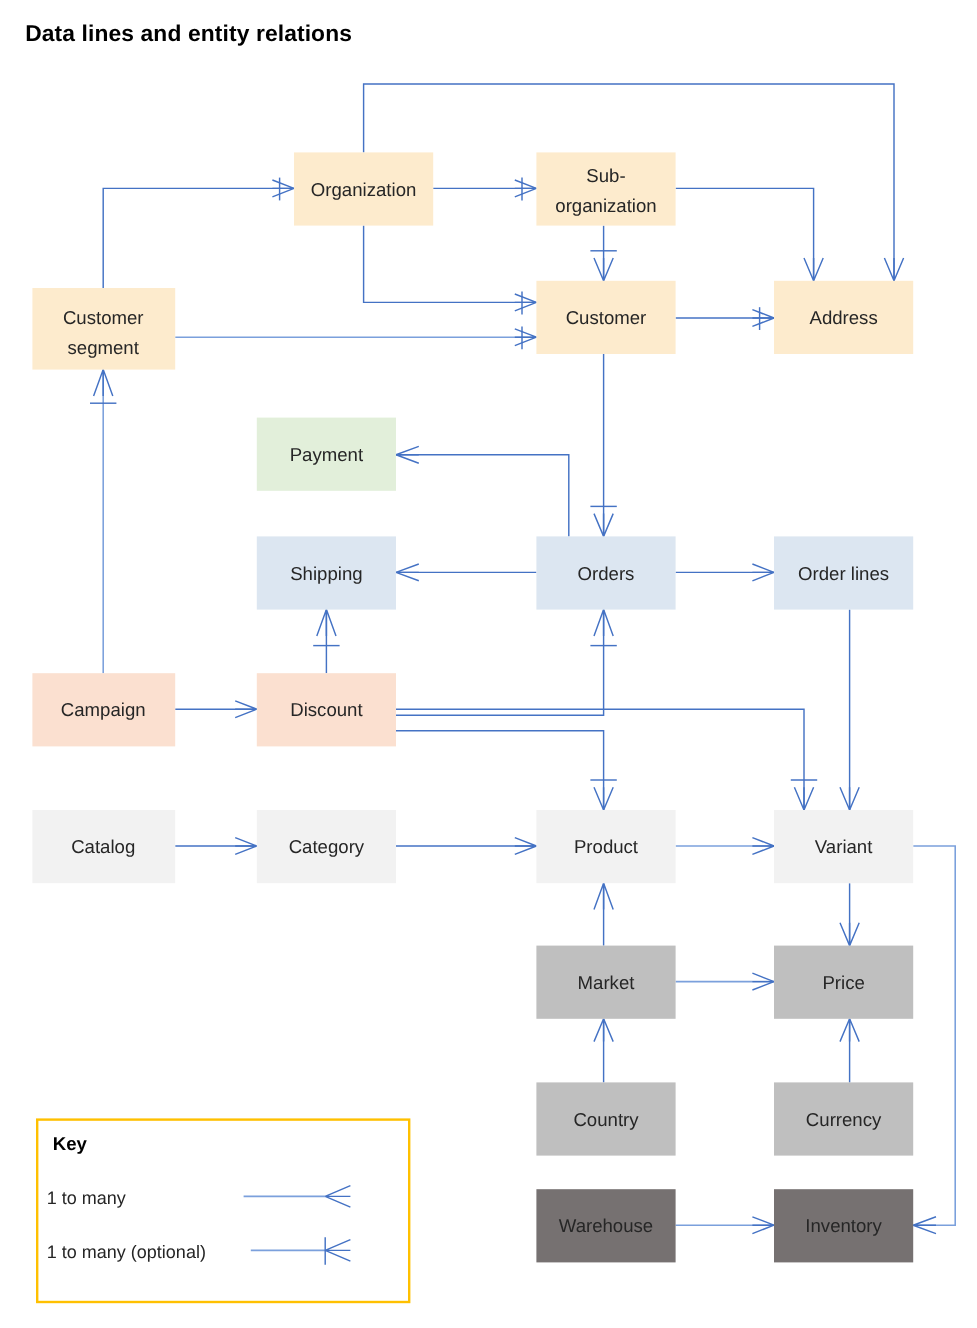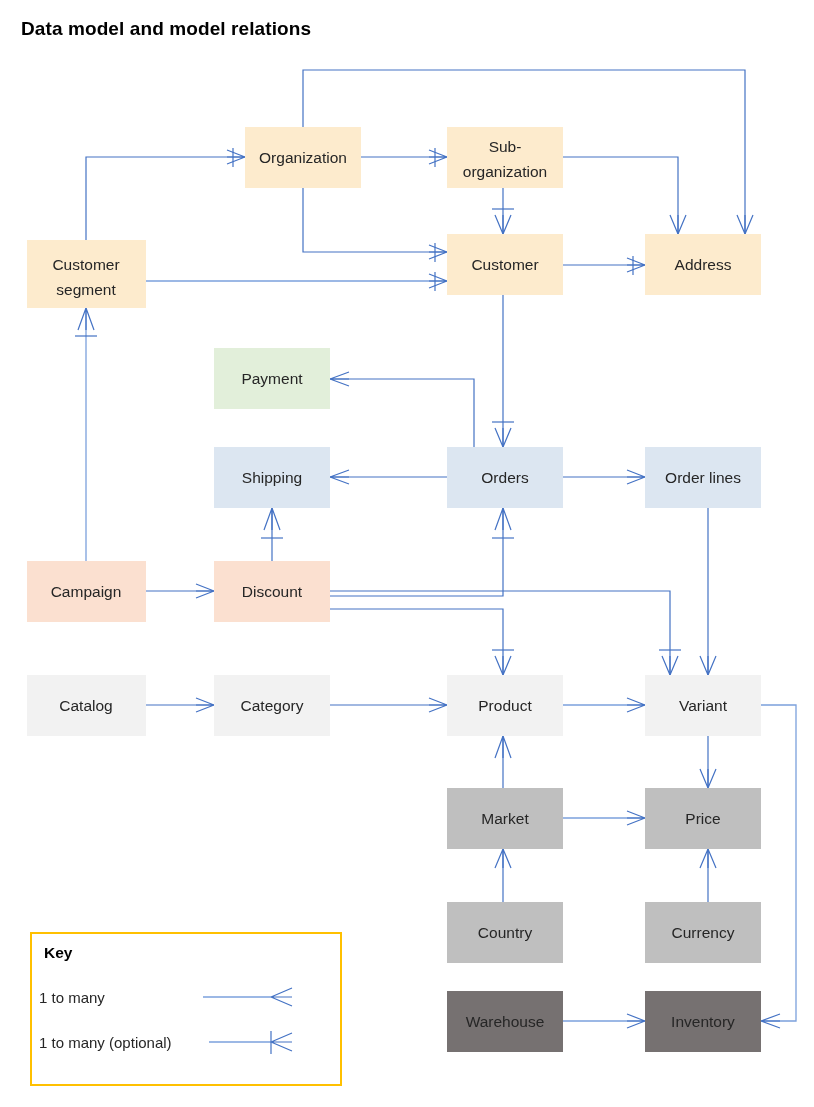--- a/index.html
+++ b/index.html
@@ -10,21 +10,21 @@
   .node rect{stroke:none;}
   .keybox{fill:#ffffff;stroke:#FFC000;stroke-width:2;}
   .keytitle{font-size:15.5px;font-weight:bold;fill:#000000;}
   .keylabel{font-size:15px;fill:#262626;}
   .ln{stroke:#4472C4;stroke-width:1.2;fill:none;}
   .ln2{stroke:#7BA0DC;stroke-width:1.3;fill:none;}
 </style>
 </head>
 <body>
 
-<div id="title">Data model and model relations</div>
+<div id="title">Data lines and entity relations</div>
 
 <svg id="canvas" viewBox="0 0 814 1107">
 
   <g>
 
     <path class="ln" d="M86,240 L86,157 L245,157"></path>
     <g>
       <path class="ln" d="M233,148 L233,167"></path>
       <path class="ln" d="M245,157 L227,150 M245,157 L227,157 M245,157 L227,164"></path>
     </g>

